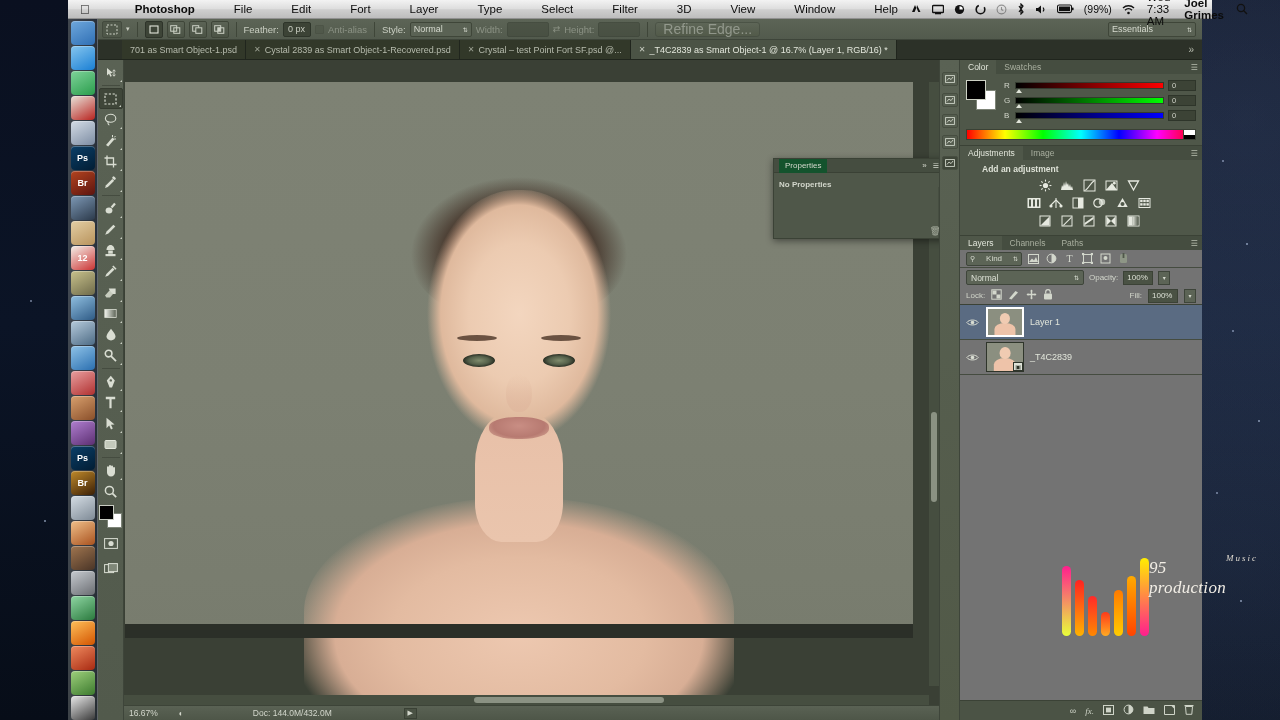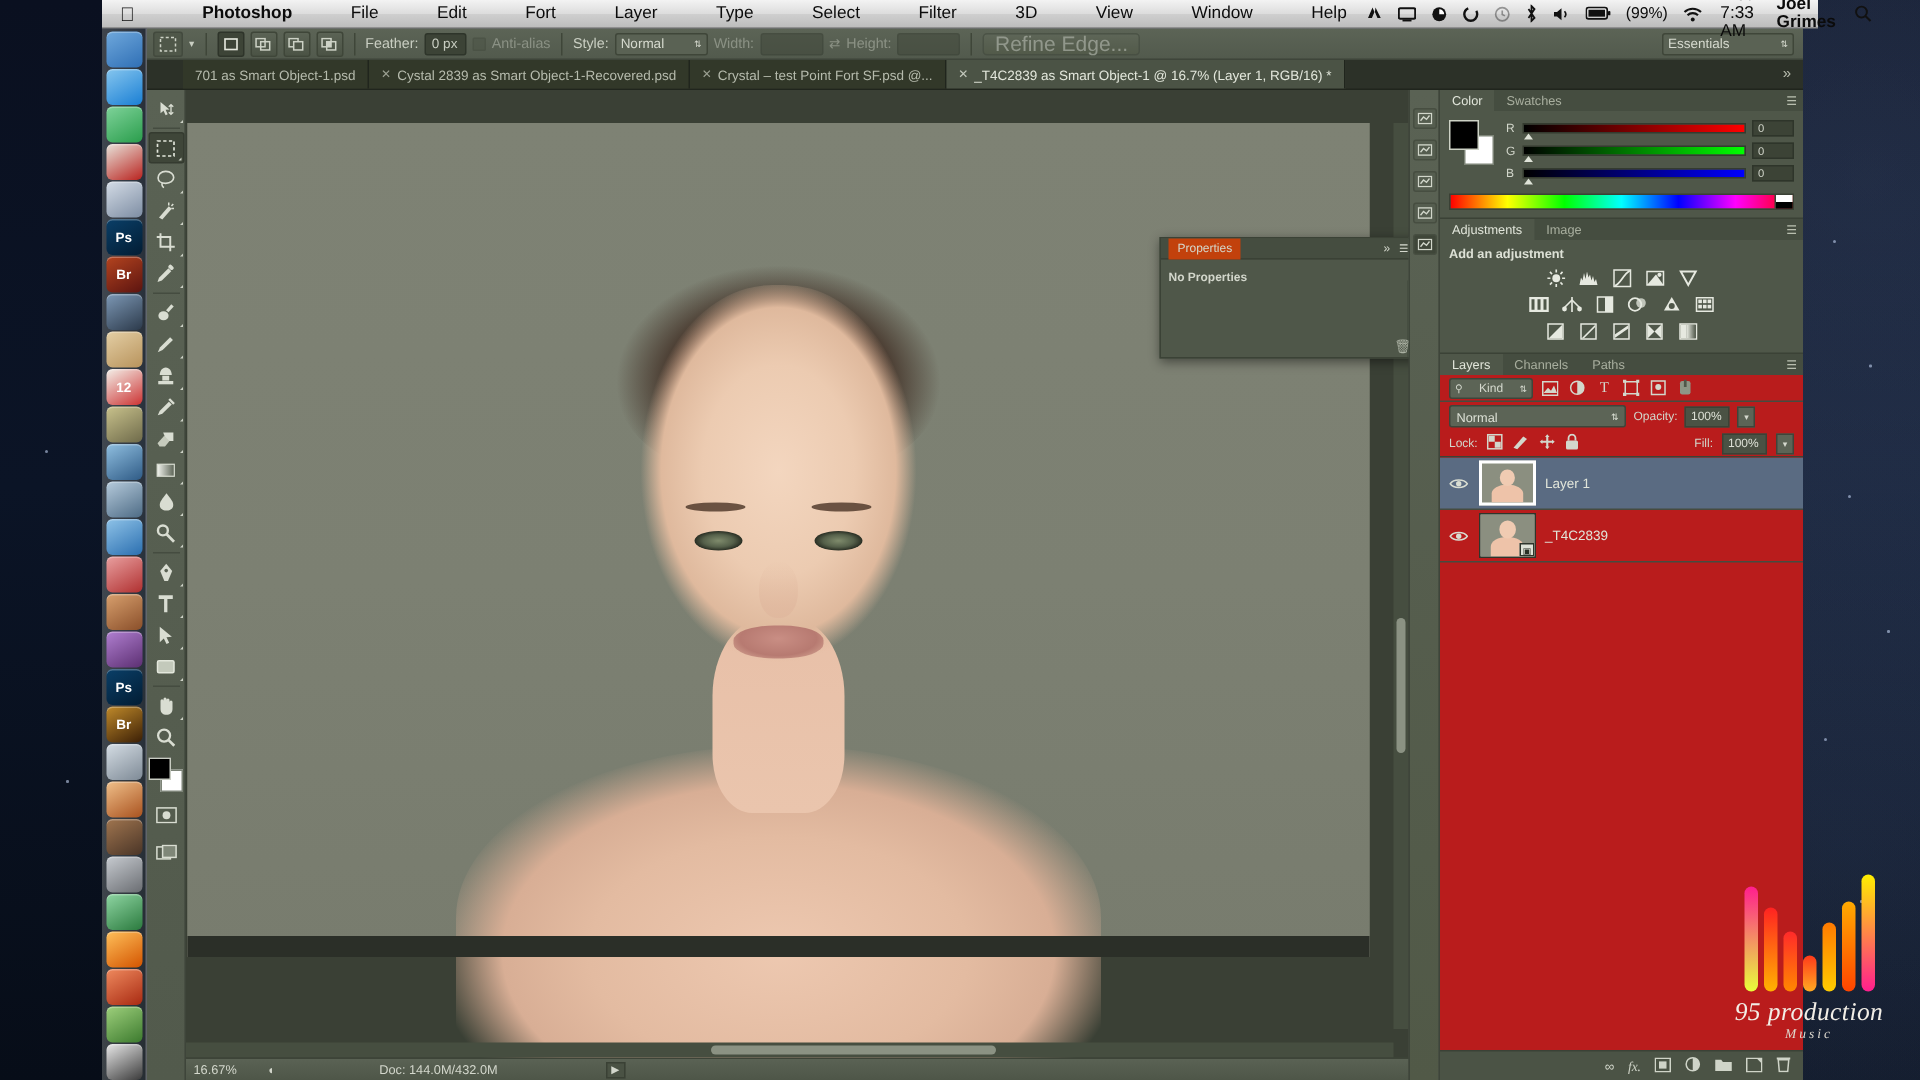--- a/index.html
+++ b/index.html
@@ -169,21 +169,21 @@
 
   
   #props {
     position:absolute; left:649px; top:98px; width:172px; height:81px; z-index:12;
     background:#4f5749; border:1px solid #3b4236;
     box-shadow: 0 2px 7px rgba(0,0,0,.45);
     display:flex;flex-direction:column;
   }
   #props .ptitle { height:14px; background:#454d40; display:flex;align-items:center;
     font-size:8px;color:#d4d8cd; padding-left:5px; border-bottom:1px solid #3a4135; }
-  #props .ptab { background:#c2410c; padding:0 6px; height:14px; display:flex;align-items:center; }
+  #props .ptab { background:#14532d; padding:0 6px; height:14px; display:flex;align-items:center; }
   #props .pbody { flex:1; position:relative; }
   #props .pbody .nop { font-size:8px;color:#d2d6cb; padding:7px 0 0 5px; font-weight:bold; }
   #props .pfoot { position:absolute;right:3px;bottom:2px;font-size:9px;color:#aab0a2; }
   #props .scroll { position:absolute;right:0;top:14px;width:6px;bottom:0;background:#464e41; }
 
   
   #vscroll { position:absolute; right:0; top:22px; width:10px; bottom:34px; background:#464e40; }
   #vscroll .thumb { position:absolute;left:2px;top:330px;width:6px;height:90px;background:#8b9283;border-radius:3px; }
   #hscrollbar { position:absolute; left:0; right:10px; bottom:15px; height:10px; background:#464e40; }
   #hscrollbar .thumb { position:absolute;left:350px;top:2px;width:190px;height:6px;background:#8b9283;border-radius:3px; }
@@ -225,29 +225,29 @@
   .strack .knob { position:absolute;left:0;top:6px;width:0;height:0;
     border-left:3px solid transparent;border-right:3px solid transparent;border-bottom:4px solid #dfe3d8; }
   .sval { width:28px;height:11px;background:#3c4336;border:1px solid #2e352a;
     font-size:7.5px;color:#cfd3c8;display:flex;align-items:center;padding-left:3px; }
   .spectrum { margin:4px 6px 5px 6px; height:11px; border:1px solid #3a4135;
     background: linear-gradient(90deg,#ff0000,#ffff00,#00ff00,#00ffff,#0000ff,#ff00ff,#ff0000); position:relative; }
   .spectrum .wb { position:absolute;right:0;top:0;width:12px;height:100%;
     background: linear-gradient(180deg,#fff 50%, #000 50%); border-left:1px solid #3a4135; }
 
   
-  .adjbody { padding:4px 6px 7px 6px; }
+  .adjbody { padding:4px 6px 7px 6px;margin-left:16px; }
   .adjtitle { font-size:8.5px;color:#dde1d6;font-weight:bold;margin-bottom:4px; }
   .adjgrid { display:flex;flex-direction:column;gap:4px;align-items:center; }
   .adjrow { display:flex;gap:7px; }
   .adjicon { width:15px;height:14px;display:flex;align-items:center;justify-content:center;
     color:#e6e9e0; }
 
   
-  #layerspanel { flex:1; display:flex;flex-direction:column; background:#b91c1c; }
+  #layerspanel { flex:1; display:flex;flex-direction:column; background:#737373; }
   .lfilter { height:18px;display:flex;align-items:center;gap:5px;padding:0 6px;
     border-bottom:1px solid #454c40; }
   .kindsel { width:56px;height:14px;background:#5c6456;border:1px solid #3e453a;border-radius:2px;
     display:flex;align-items:center;justify-content:space-between;padding:0 3px;
     font-size:8px;color:#d6dacf; }
   .lfilter .fi { width:13px;height:13px;display:flex;align-items:center;justify-content:center;color:#d3d7cc; }
   .lblend { height:19px;display:flex;align-items:center;gap:5px;padding:0 6px; }
   .blendsel { width:118px;height:15px;background:#5c6456;border:1px solid #3e453a;border-radius:2px;
     display:flex;align-items:center;justify-content:space-between;padding:0 4px;font-size:8.5px;color:#dce0d5; }
   .opval { width:30px;height:14px;background:#4a5244;border:1px solid #3b4236;
@@ -271,22 +271,22 @@
   .thumb32 .th-body { position:absolute;left:50%;top:52%;width:62%;height:48%;
     transform:translateX(-50%);border-radius:48% 48% 0 0; }
   .smartbadge { position:absolute;right:0;bottom:0;width:10px;height:9px;background:#dfe3d8;
     border:1px solid #2f352b;display:flex;align-items:center;justify-content:center;font-size:6px;color:#2b3126; }
   .lname { font-size:9px;color:#e1e5da; }
 
   .layerfoot { height:20px;display:flex;align-items:center;justify-content:flex-end;gap:9px;
     padding-right:8px;border-top:1px solid #3b4236;background:#4b5345;color:#cfd4c8;font-size:9px; }
 
   
-  #logo { position:absolute; right:22px; bottom:26px; width:104px; height:120px; z-index:50;
-    display:flex;flex-direction:column;align-items:center;justify-content:flex-end; }
+  #logo { position:absolute; right:22px; bottom:46px; width:104px; height:120px; z-index:50;
+    display:flex;flex-direction:row;align-items:flex-start;justify-content:flex-end; }
   #logo .bars { display:flex;align-items:flex-end;gap:4px;height:82px; }
   #logo .bar { width:9px;border-radius:5px; }
   #logo .t1 { font-family:"Liberation Serif", serif; font-size:17px;color:#f2eee6;margin-top:4px;
     letter-spacing:.3px; font-style:italic; }
   #logo .t2 { font-family:"Liberation Serif", serif; font-size:9px;color:#ded9cf;font-style:italic;
     letter-spacing:2px; margin-top:-1px; }
 </style>
 </head>
 <body>
 

